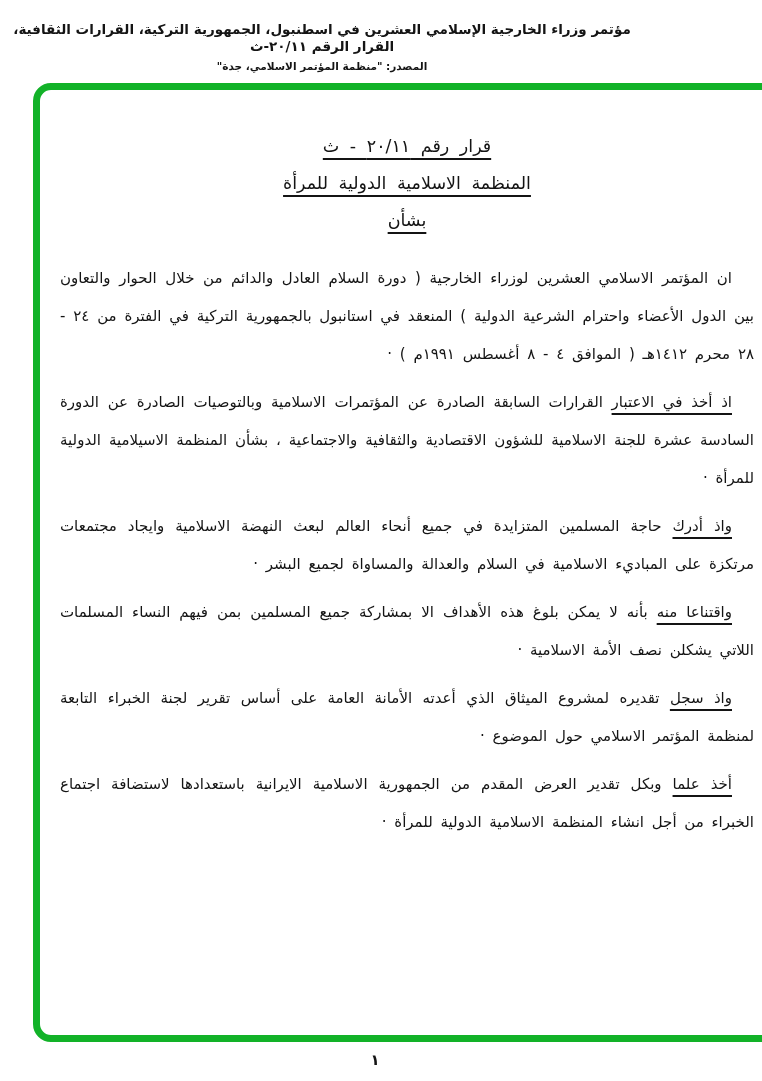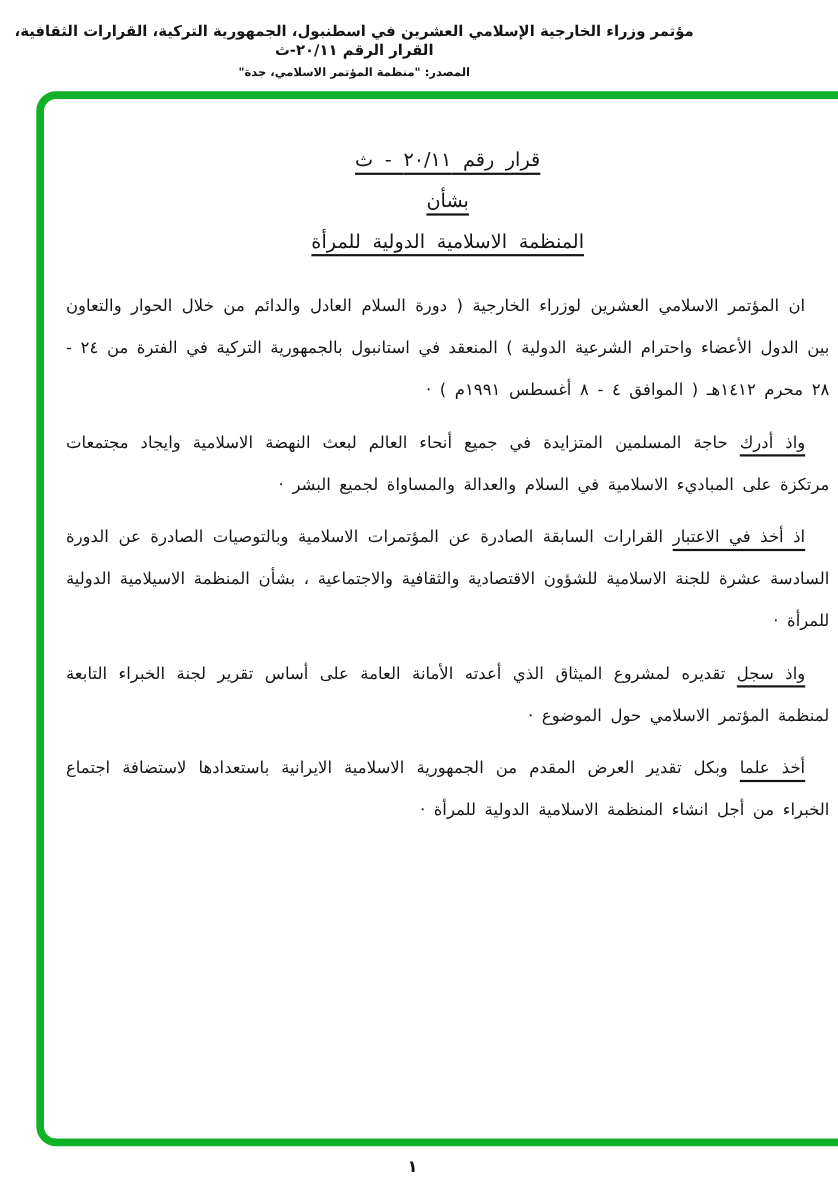--- a/index.html
+++ b/index.html
@@ -47,30 +47,31 @@
 
   <div class="hdr">
     <div class="hdr1">مؤتمر وزراء الخارجية الإسلامي العشرين في اسطنبول، الجمهورية التركية، القرارات الثقافية، القرار الرقم ٢٠/١١-ث</div>
     <div class="hdr2">المصدر:  "منظمة المؤتمر الاسلامي، جدة"</div>
   </div>
 
   <div class="frame" style="border: 7px solid rgb(18, 178, 40);">
 
     <div class="title-block">
       <div class="t"><span>قرار رقم ٢٠/١١ - ث</span></div>
+      <div class="t"><span>المنظمة الاسلامية الدولية للمرأة</span></div>
       <div class="t"><span>بشأن</span></div>
-      <div class="t"><span>المنظمة الاسلامية الدولية للمرأة</span></div>
     </div>
 
     <p class="para"><span class="lead"></span> <span>ان المؤتمر الاسلامي العشرين لوزراء الخارجية ( دورة السلام العادل والدائم من خلال الحوار والتعاون بين الدول الأعضاء واحترام الشرعية الدولية ) المنعقد في استانبول بالجمهورية التركية في الفترة من ٢٤ - ٢٨ محرم ١٤١٢هـ ( الموافق ٤ - ٨ أغسطس ١٩٩١م ) ·</span></p>
 
+    <p class="para"><span class="lead">اذ أخذ في الاعتبار</span> <span>القرارات السابقة الصادرة عن المؤتمرات الاسلامية وبالتوصيات الصادرة عن الدورة السادسة عشرة للجنة الاسلامية للشؤون الاقتصادية والثقافية والاجتماعية ، بشأن المنظمة الاسيلامية الدولية للمرأة ·</span></p>
+
     <p class="para"><span class="lead">واذ أدرك</span> <span>حاجة المسلمين المتزايدة في جميع أنحاء العالم لبعث النهضة الاسلامية وايجاد مجتمعات مرتكزة على المباديء الاسلامية في السلام والعدالة والمساواة لجميع البشر ·</span></p>
 
-    <p class="para"><span class="lead">اذ أخذ في الاعتبار</span> <span>القرارات السابقة الصادرة عن المؤتمرات الاسلامية وبالتوصيات الصادرة عن الدورة السادسة عشرة للجنة الاسلامية للشؤون الاقتصادية والثقافية والاجتماعية ، بشأن المنظمة الاسيلامية الدولية للمرأة ·</span></p>
-
+    <p class="para"><span class="lead">واقتناعا منه</span> <span>بأنه لا يمكن بلوغ هذه الأهداف الا بمشاركة جميع المسلمين بمن فيهم النساء المسلمات اللاتي يشكلن نصف الأمة الاسلامية ·</span></p>
 
     <p class="para"><span class="lead">واذ سجل</span> <span>تقديره لمشروع الميثاق الذي أعدته الأمانة العامة على أساس تقرير لجنة الخبراء التابعة لمنظمة المؤتمر الاسلامي حول الموضوع ·</span></p>
 
     <p class="para"><span class="lead">أخذ علما</span> <span>وبكل تقدير العرض المقدم من الجمهورية الاسلامية الايرانية باستعدادها لاستضافة اجتماع الخبراء من أجل انشاء المنظمة الاسلامية الدولية للمرأة ·</span></p>
 
   </div>
 
   <div class="pagenum">١</div>
 
 </div>

